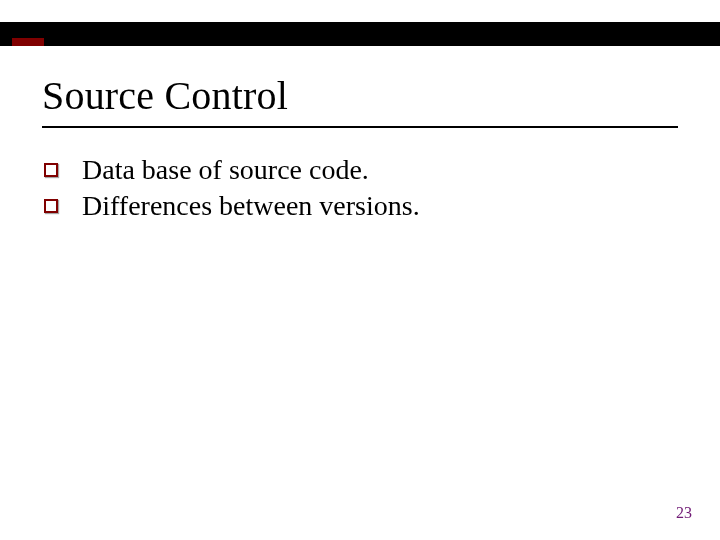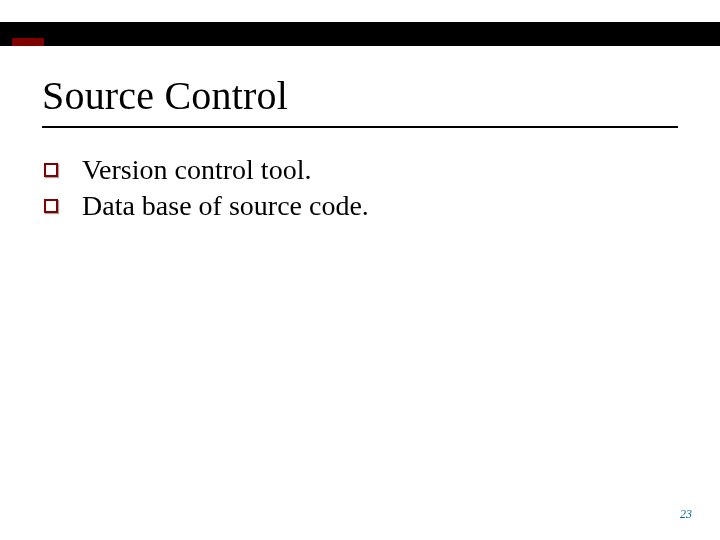--- a/index.html
+++ b/index.html
@@ -73,42 +73,41 @@
     margin-right: 24px;
     box-shadow: 1px 1px 1px rgba(0,0,0,0.35);
   }
   .text {
     flex: 1 1 auto;
   }
   .page-number {
     position: absolute;
     right: 28px;
     bottom: 18px;
-    font-size: 12px;
-    color: #0369a1;
-    font-style: italic;
+    font-size: 16px;
+    color: #701a75;
   }
 </style>
 </head>
 <body>
 
 <div class="slide">
 
   <div class="top-bar"></div>
   <div class="top-accent"></div>
 
   <div class="title">Source Control</div>
   <div class="title-underline"></div>
 
   <div class="bullets">
     <div class="item">
       <div class="marker"></div>
-      <div class="text">Version control tool.</div>
+      <div class="text">Data base of source code.</div>
     </div>
     <div class="item">
       <div class="marker"></div>
-      <div class="text">Data base of source code.</div>
+      <div class="text">Differences between versions.</div>
     </div>
   </div>
 
   <div class="page-number">23</div>
 
 </div>
 
 </body></html>

